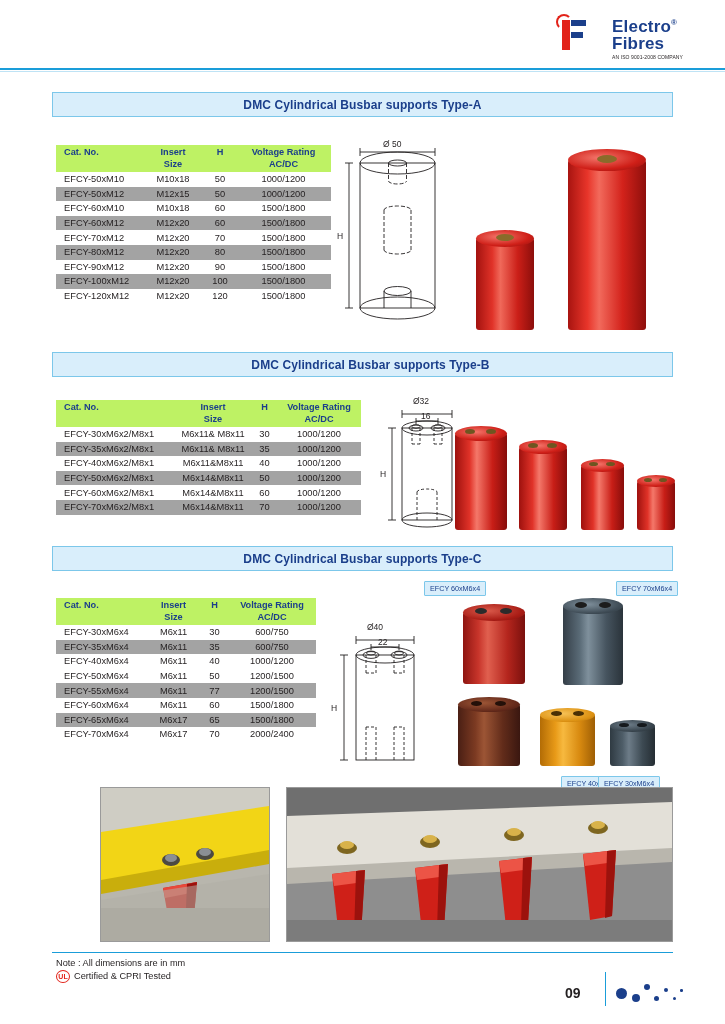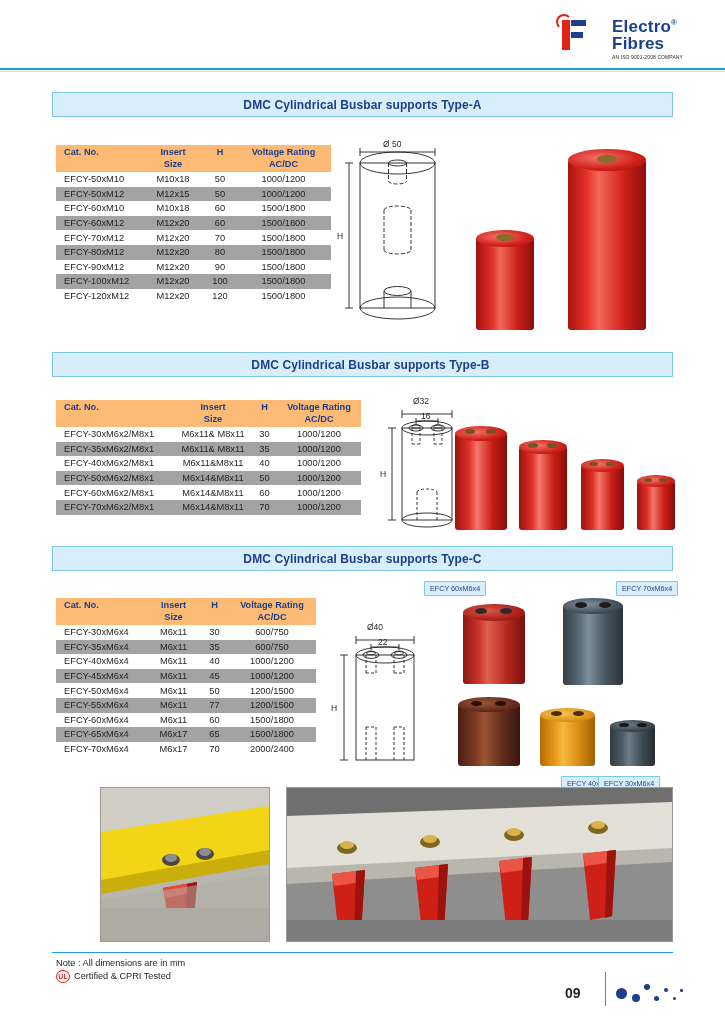--- a/index.html
+++ b/index.html
@@ -34,21 +34,21 @@
   .sec-title {
     position:absolute; left:52px; width:621px; height:25px;
     background:#d9eefb; border:1px solid #7cc7ea;
     display:flex; align-items:center; justify-content:center;
   }
   .sec-title span { font-size:12px; font-weight:bold; color:#1b3f8b; letter-spacing:.1px; }
 
   
   table.spec { position:absolute; border-collapse:collapse; font-size:9.3px; }
   table.spec th {
-    background:#fdba74; color:#1b3f8b; font-weight:bold; font-size:9.2px;
+    background:#bef264; color:#1b3f8b; font-weight:bold; font-size:9.2px;
     padding:2px 3px; text-align:center; border:none;
   }
   table.spec th.left { text-align:left; padding-left:8px; }
   table.spec td { padding:2.3px 3px; text-align:center; color:#231f20; white-space:nowrap; }
   table.spec td.left { text-align:left; padding-left:8px; }
   table.spec tr.alt td { background:#a3a3a3; }
   table.spec tr.hdr2 th { padding-top:0; padding-bottom:3px; }
 
   
   .dwg { position:absolute; }
@@ -363,26 +363,20 @@
       <tr class="alt">
           <td class="left">EFCY-35xM6x4</td>
           <td>M6x11</td>
           <td>35</td>
           <td>600/750</td>
         </tr>
       <tr>
           <td class="left">EFCY-40xM6x4</td>
           <td>M6x11</td>
           <td>40</td>
-          <td>1000/1200</td>
-        </tr>
-      <tr class="alt">
-          <td class="left">EFCY-45xM6x4</td>
-          <td>M6x11</td>
-          <td>45</td>
           <td>1000/1200</td>
         </tr>
       <tr>
           <td class="left">EFCY-50xM6x4</td>
           <td>M6x11</td>
           <td>50</td>
           <td>1200/1500</td>
         </tr>
       <tr class="alt">
           <td class="left">EFCY-55xM6x4</td>

